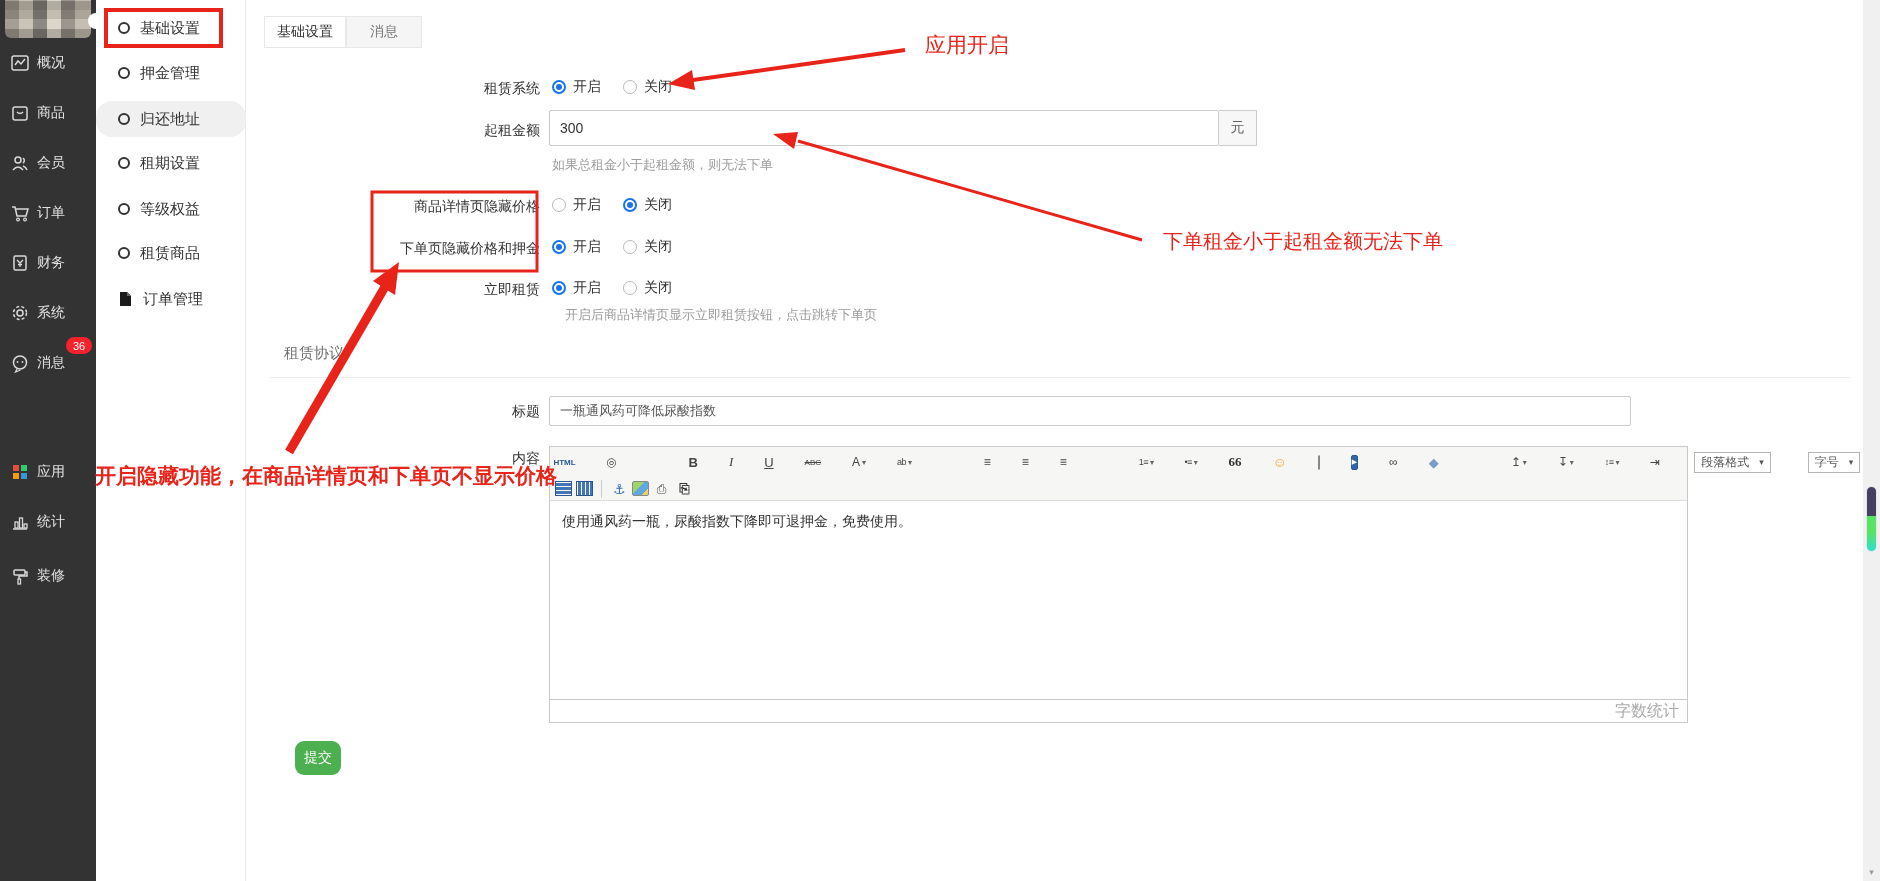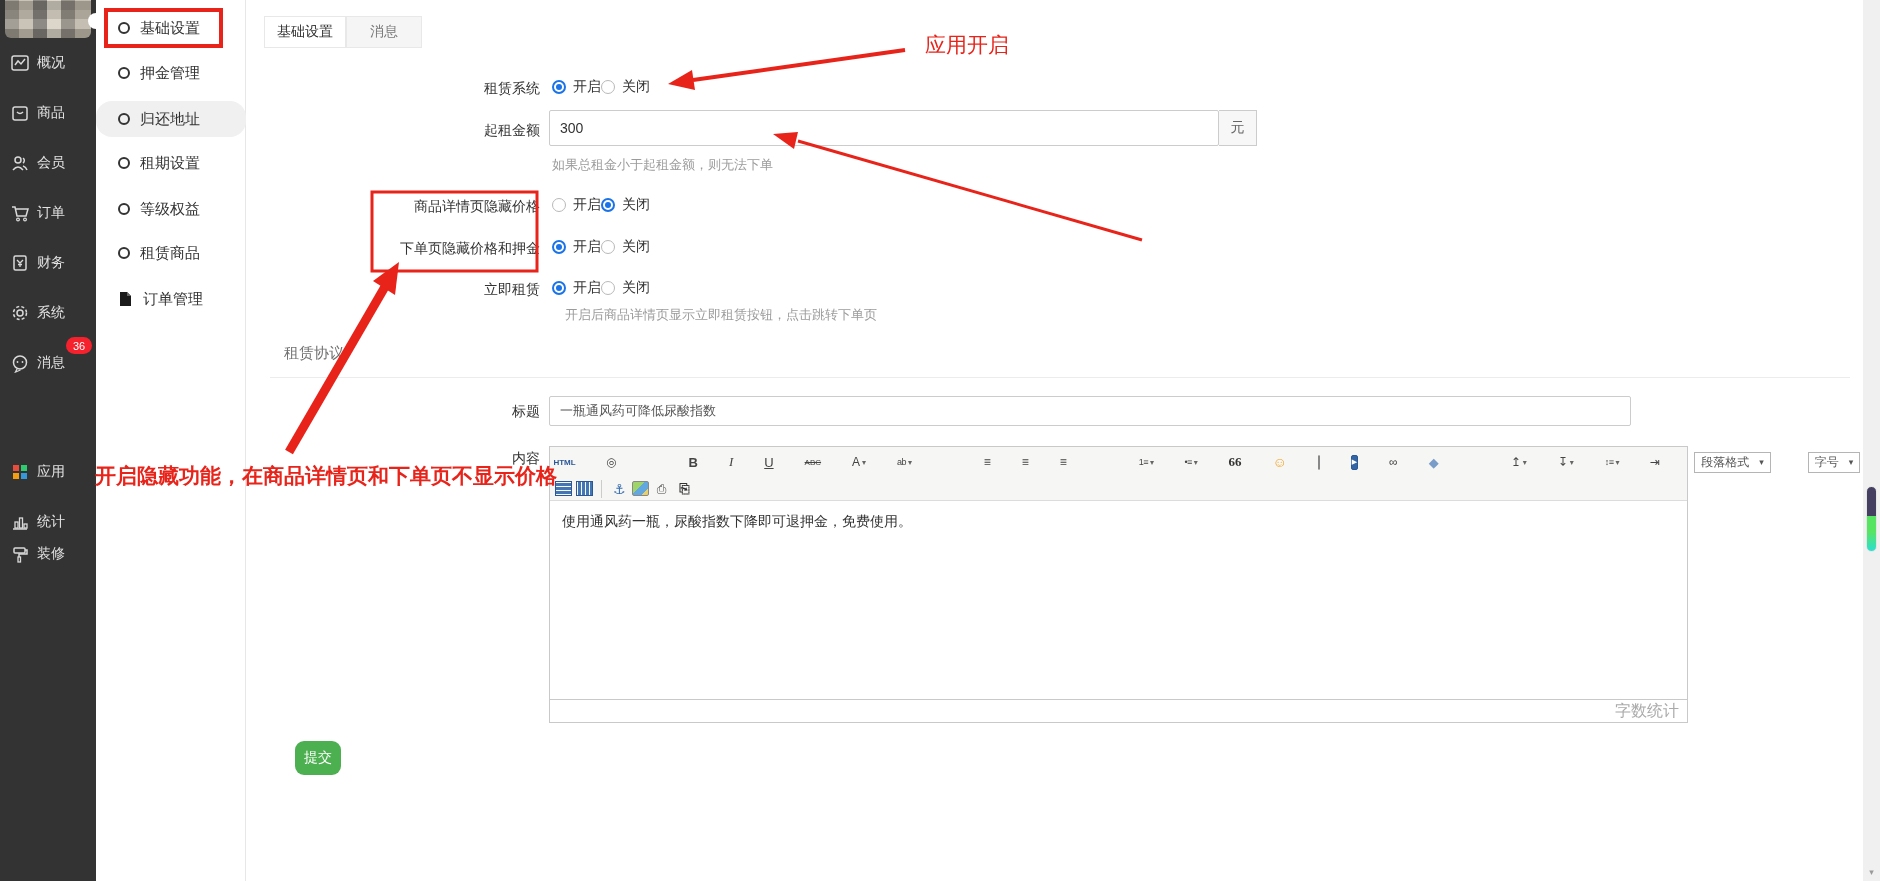--- a/index.html
+++ b/index.html
@@ -31,21 +31,21 @@
 
   
   #main { position:absolute; left:247px; top:0; width:1606px; height:881px; background:#fff; }
   .tab { position:absolute; top:16px; height:32px; display:flex; align-items:center; justify-content:center;
     font-size:14px; border:1px solid #e8e8e8; cursor:pointer; }
   #tab1 { left:17px; width:82px; background:#fff; color:#333; }
   #tab2 { left:99px; width:76px; background:#f5f5f5; color:#777; }
 
   .flabel { position:absolute; width:300px; text-align:right; font-size:14px; color:#333; }
   .hint { position:absolute; font-size:13px; color:#9b9b9b; }
-  .radios { position:absolute; display:flex; align-items:center; font-size:14px; color:#333; }
+  .radios { position:absolute; display:flex; align-items:center; gap:22px; font-size:14px; color:#333; }
   .rad { display:flex; align-items:center; gap:7px; cursor:pointer; }
   .rdot { width:14px; height:14px; border-radius:50%; border:1px solid #b9b9b9; background:#fff; position:relative; }
   .rad.on .rdot { border:2px solid #1a73e8; }
   .rad.on .rdot::after { content:""; position:absolute; left:2px; top:2px; width:6px; height:6px; border-radius:50%; background:#1a73e8; }
 
   .tinput { position:absolute; border:1px solid #ccc; border-radius:2px; font-size:14px; color:#333;
     padding:0 10px; outline:none; background:#fff; font-family:"Liberation Sans","DejaVu Sans",sans-serif; }
   .addon { position:absolute; border:1px solid #ccc; border-left:none; background:#f7f7f7; color:#666;
     font-size:14px; display:flex; align-items:center; justify-content:center; }
   .section-title { position:absolute; font-size:15px; color:#707070; }
@@ -175,21 +175,21 @@
     </div>
     <div class="nav-item" style="top:506px">
       <svg width="20" height="20" viewBox="0 0 20 20">
           <path d="M3 17 h14" stroke="#d9d9d9" stroke-width="1.5"></path>
           <rect x="5" y="10" width="3" height="6" fill="none" stroke="#d9d9d9" stroke-width="1.3"></rect>
           <rect x="9.5" y="6" width="3" height="10" fill="none" stroke="#d9d9d9" stroke-width="1.3"></rect>
           <rect x="14" y="12" width="3" height="4" fill="none" stroke="#d9d9d9" stroke-width="1.3"></rect>
         </svg>
       <span>统计</span>
     </div>
-    <div class="nav-item" style="top:538px">
+    <div class="nav-item" style="top:560px">
       <svg width="20" height="20" viewBox="0 0 20 20">
           <rect x="4" y="4" width="11" height="5" rx="1" fill="none" stroke="#d9d9d9" stroke-width="1.5"></rect>
           <path d="M15 6 h2 v4 h-8 v3" fill="none" stroke="#d9d9d9" stroke-width="1.5"></path>
           <rect x="8" y="13" width="2.5" height="5" fill="none" stroke="#d9d9d9" stroke-width="1.3"></rect>
         </svg>
       <span>装修</span>
     </div>
   </div>
   <div class="notch"></div>
 
@@ -363,20 +363,21 @@
     <rect x="106" y="10" width="115" height="36" fill="none" stroke="#e8231a" stroke-width="4"></rect>
     <rect x="372" y="192" width="165" height="79" fill="none" stroke="#e8231a" stroke-width="3"></rect>
     <line x1="905" y1="50" x2="693" y2="80" stroke="#e8231a" stroke-width="4"></line>
     <polygon points="668,84 692,70 695,90" fill="#e8231a"></polygon>
     <line x1="1142" y1="240" x2="798" y2="141" stroke="#e8231a" stroke-width="3"></line>
     <polygon points="773,134 798,132 794,149" fill="#e8231a"></polygon>
     <line x1="289" y1="452" x2="386" y2="285" stroke="#e8231a" stroke-width="9"></line>
     <polygon points="399,262 395,295 373,281" fill="#e8231a"></polygon>
   </svg>
   <div class="anno" style="left:925px; top:31px; font-size:21px">应用开启</div>
+  <div class="anno" style="left:1163px; top:228px; font-size:20px">下单租金小于起租金额无法下单</div>
   <div class="anno" style="left:95px; top:462px; font-size:21px; font-weight:600">开启隐藏功能，在商品详情页和下单页不显示价格</div>
 
   <div id="scroll-track">
     <div id="scroll-thumb"></div>
     <div id="scroll-down"></div>
   </div>
 
 </div>
 
 </body></html>

